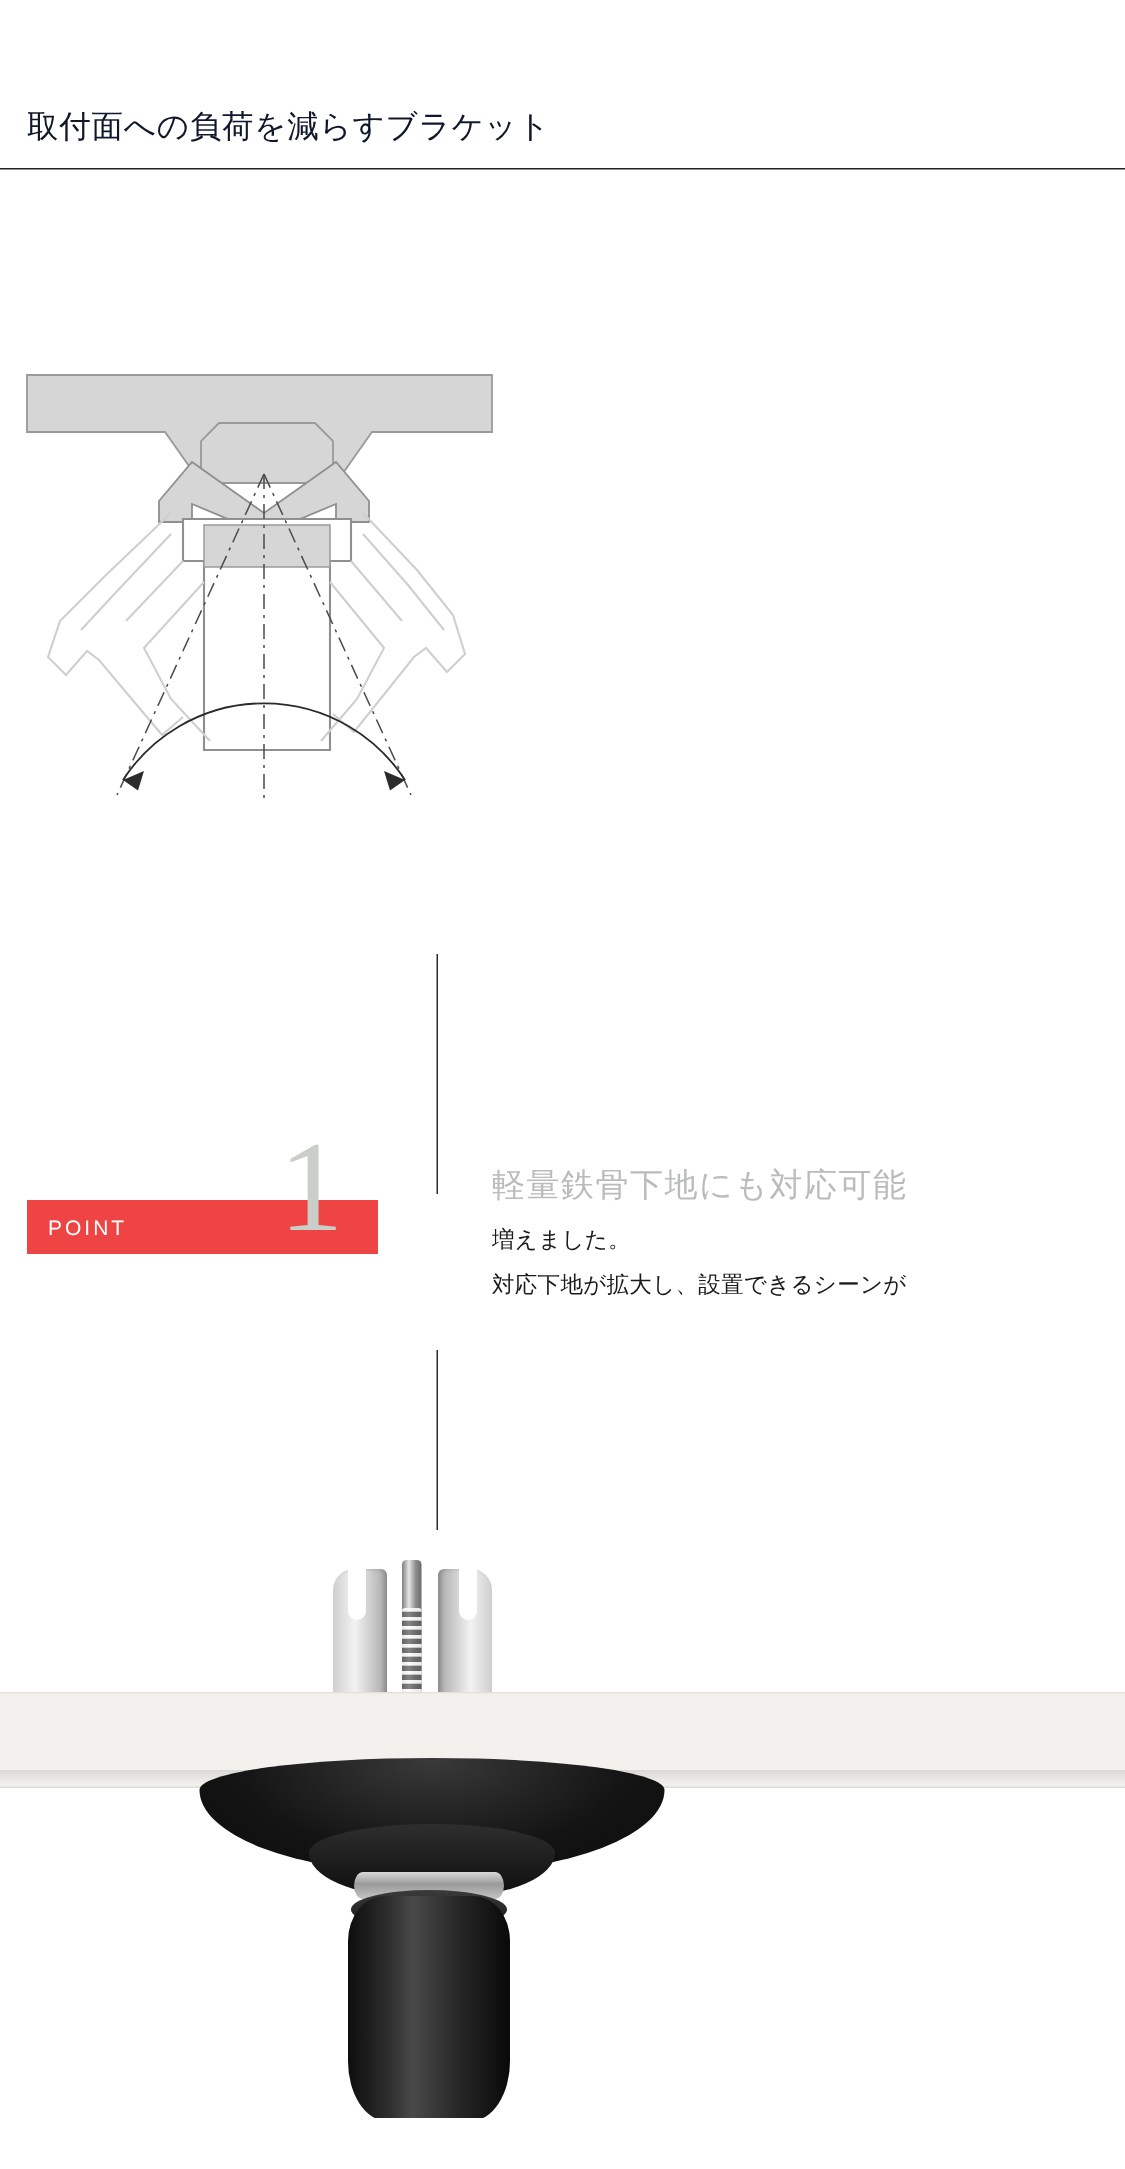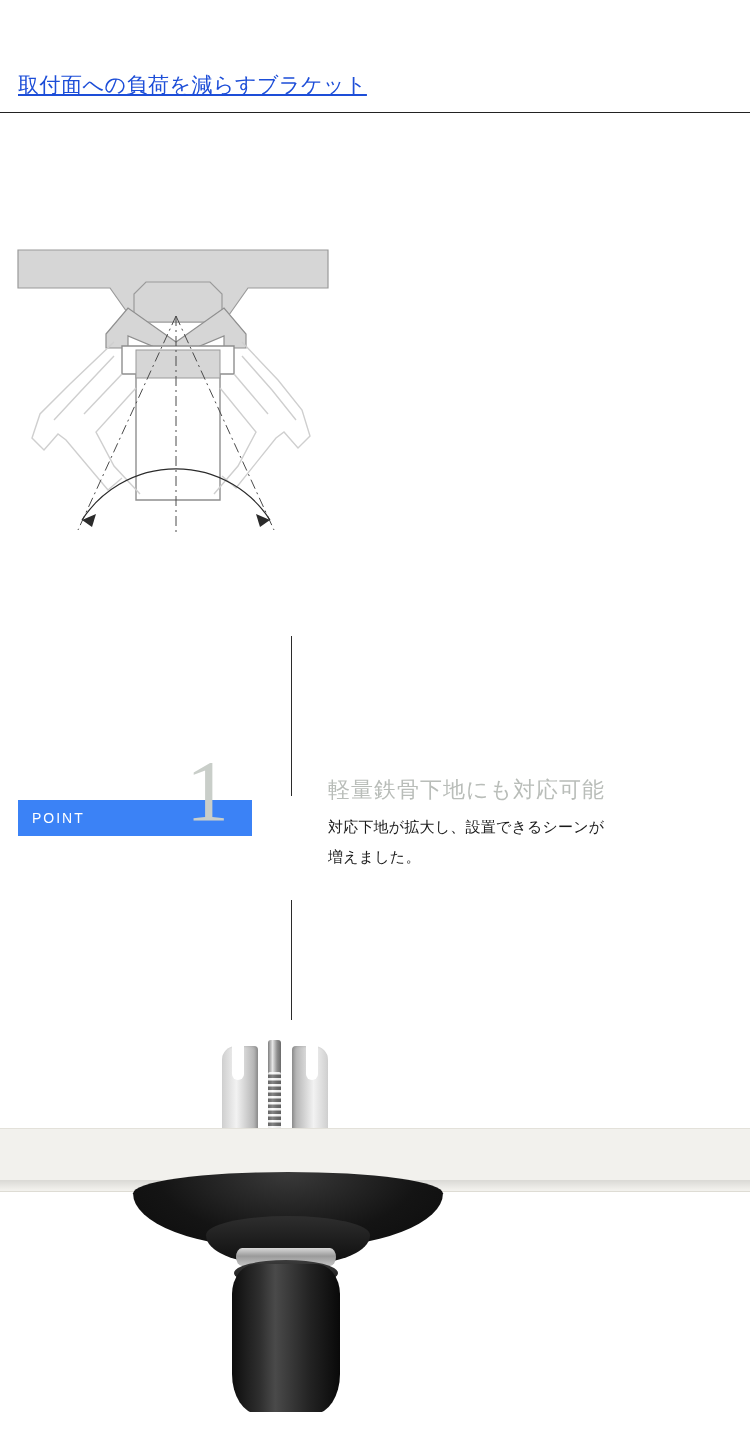--- a/index.html
+++ b/index.html
@@ -17,23 +17,22 @@
   }
 
   
   .page-title {
     position: absolute;
     left: 18px;
     top: 70px;
     font-size: 21px;
     line-height: 30px;
     letter-spacing: 0.5px;
-    color: #1d4ed8;
+    color: #0f172a;
     font-weight: 400;
-    text-decoration: underline;
   }
   .title-rule {
     position: absolute;
     left: 0;
     top: 112px;
     width: 750px;
     height: 1px;
     background: #222222;
   }
   .lead-copy {
@@ -66,21 +65,21 @@
   .vline-top { left: 291px; top: 636px; height: 160px; }
   .vline-bottom { left: 291px; top: 900px; height: 136px; }
 
   
   .point-band {
     position: absolute;
     left: 18px;
     top: 800px;
     width: 234px;
     height: 36px;
-    background: #3b82f6;
+    background: #ef4444;
   }
   .point-band .point-label {
     position: absolute;
     left: 14px;
     top: 10px;
     font-size: 14px;
     letter-spacing: 2px;
     color: #ffffff;
   }
   .point-number {
@@ -309,22 +308,22 @@
 <div class="vline vline-top"></div>
 <div class="vline vline-bottom"></div>
 
 <div class="point-band">
   <span class="point-label">POINT</span>
 </div>
 <div class="point-number">1</div>
 
 <div class="point-heading">軽量鉄骨下地にも対応可能</div>
 <div class="point-body">
+  <div>増えました。</div>
   <div>対応下地が拡大し、設置できるシーンが</div>
-  <div>増えました。</div>
 </div>
 
 <div class="photo">
   <div class="wing-l"></div>
   <div class="wing-r"></div>
   <div class="wing-notch-l"></div>
   <div class="wing-notch-r"></div>
   <div class="screw"></div>
   <div class="screw-thread"></div>
   <div class="board"></div>

